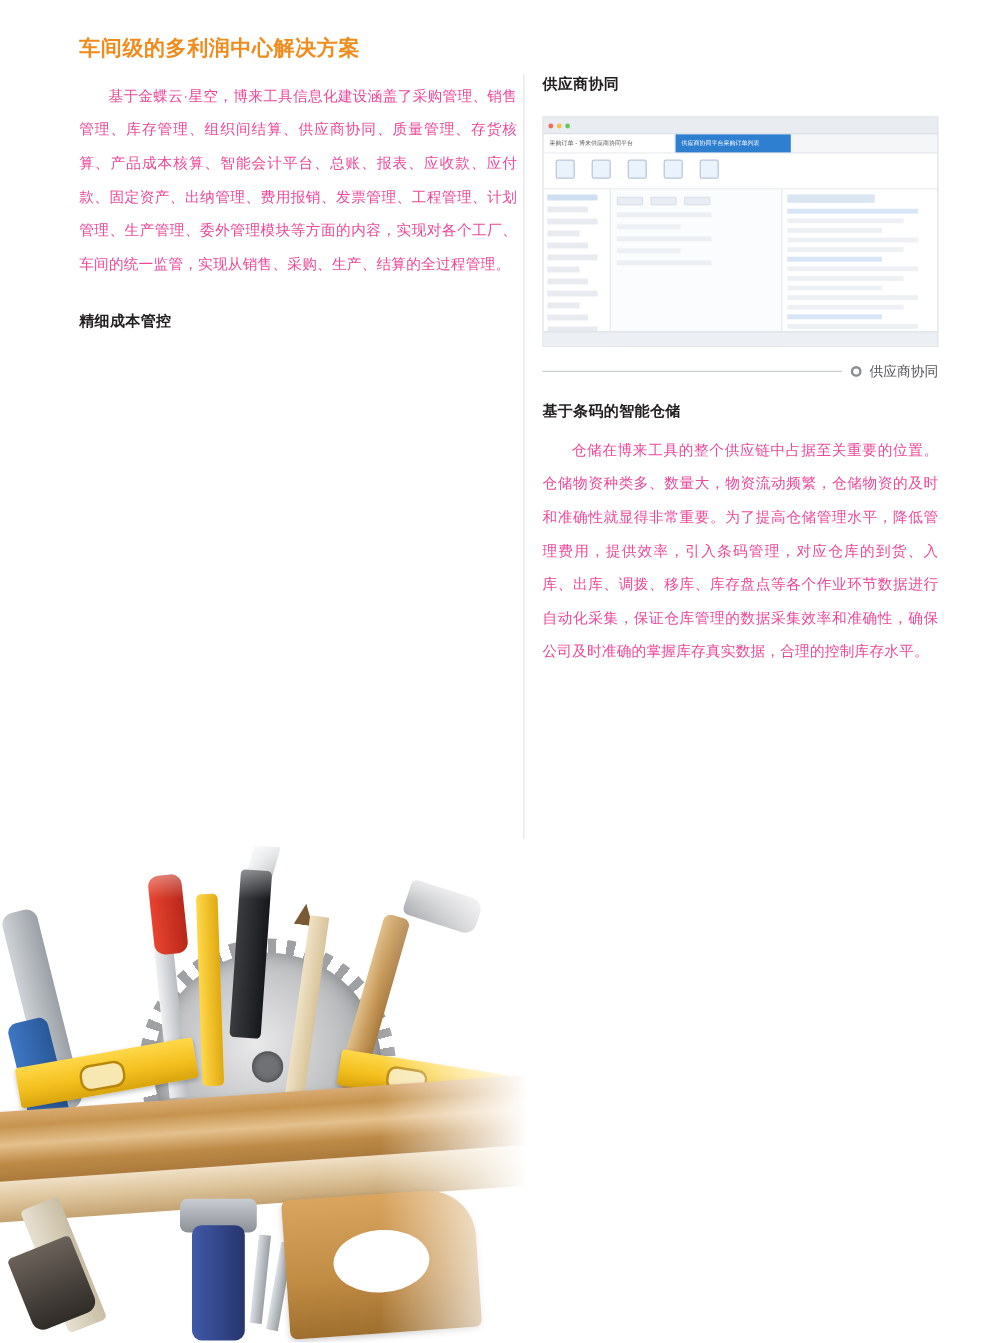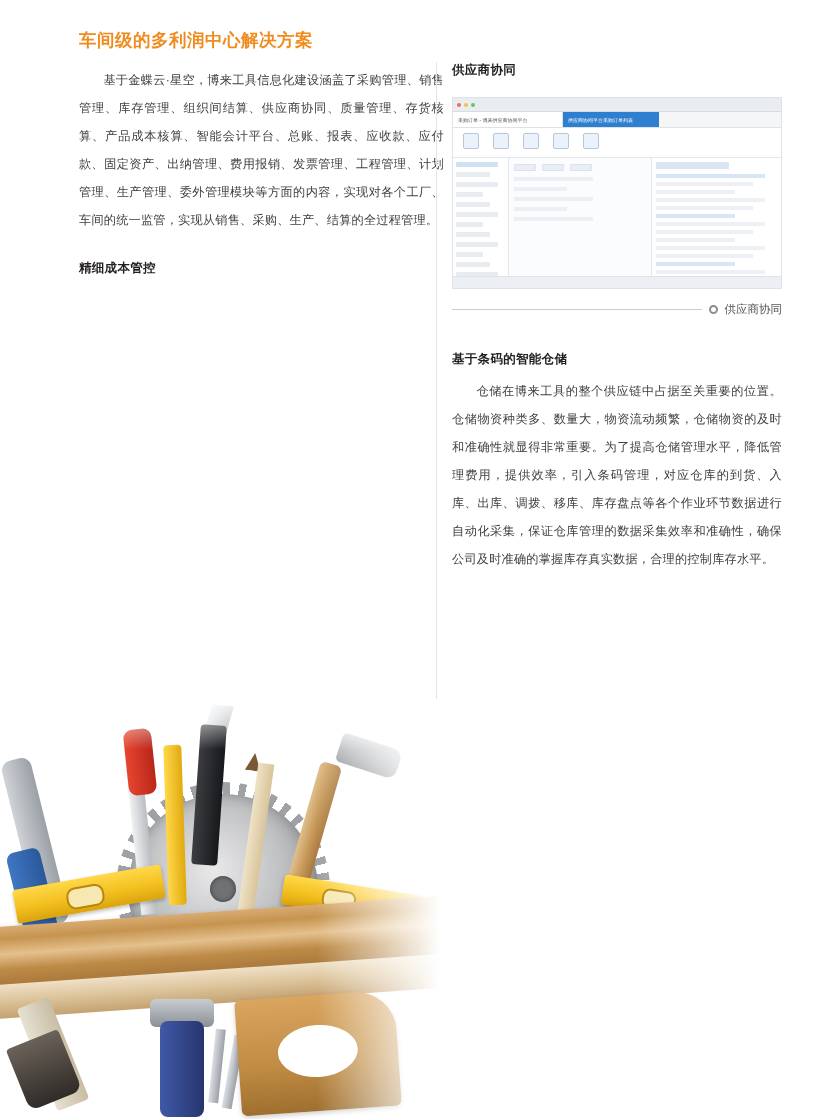--- a/index.html
+++ b/index.html
@@ -13,21 +13,21 @@
     position: relative;
     width: 820px;
     height: 1119px;
     overflow: hidden;
     background: #ffffff;
   }
 
   
   .col-left {
     position: absolute;
-    left: 79px;
+    left: 66px;
     top: 28px;
     width: 365px;
   }
   .col-right {
     position: absolute;
     left: 452px;
     top: 62px;
     width: 330px;
   }
 
@@ -42,21 +42,21 @@
   .sub-title {
     color: #231f20;
     font-size: 12.5px;
     font-weight: bold;
     letter-spacing: 0.3px;
     margin-bottom: 9px;
   }
 
   
   .para {
-    color: #404040;
+    color: #ec4899;
     font-size: 12.2px;
     line-height: 28px;
     text-align: justify;
     text-justify: inter-ideograph;
     text-indent: 2em;
     letter-spacing: 0.2px;
   }
 
   .block { margin-bottom: 26px; }
   .block-right { margin-bottom: 18px; }
@@ -582,21 +582,21 @@
         </div>
       </div>
 
       <div class="caption-row">
         <span class="leader"></span>
         <span class="caption-bullet"></span>
         <span class="caption-text">供应商协同</span>
       </div>
     </div>
 
-    <div class="block-right" style="margin-top:34px;">
+    <div class="block-right" style="margin-top:18px;">
       <h2 class="sub-title">基于条码的智能仓储</h2>
       <p class="para">仓储在博来工具的整个供应链中占据至关重要的位置。仓储物资种类多、数量大，物资流动频繁，仓储物资的及时和准确性就显得非常重要。为了提高仓储管理水平，降低管理费用，提供效率，引入条码管理，对应仓库的到货、入库、出库、调拨、移库、库存盘点等各个作业环节数据进行自动化采集，保证仓库管理的数据采集效率和准确性，确保公司及时准确的掌握库存真实数据，合理的控制库存水平。</p>
     </div>
   </div>
 
   <div class="collage">
     <div class="saw-teeth"></div>
     <div class="saw"></div>
 
     <div class="plier"></div>

